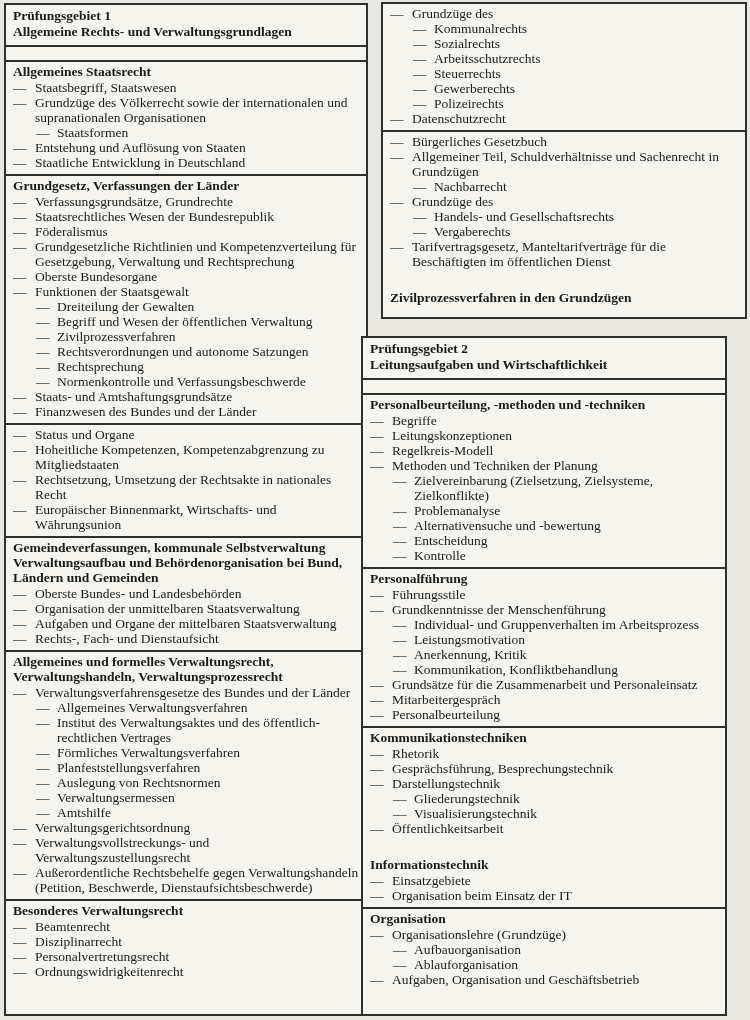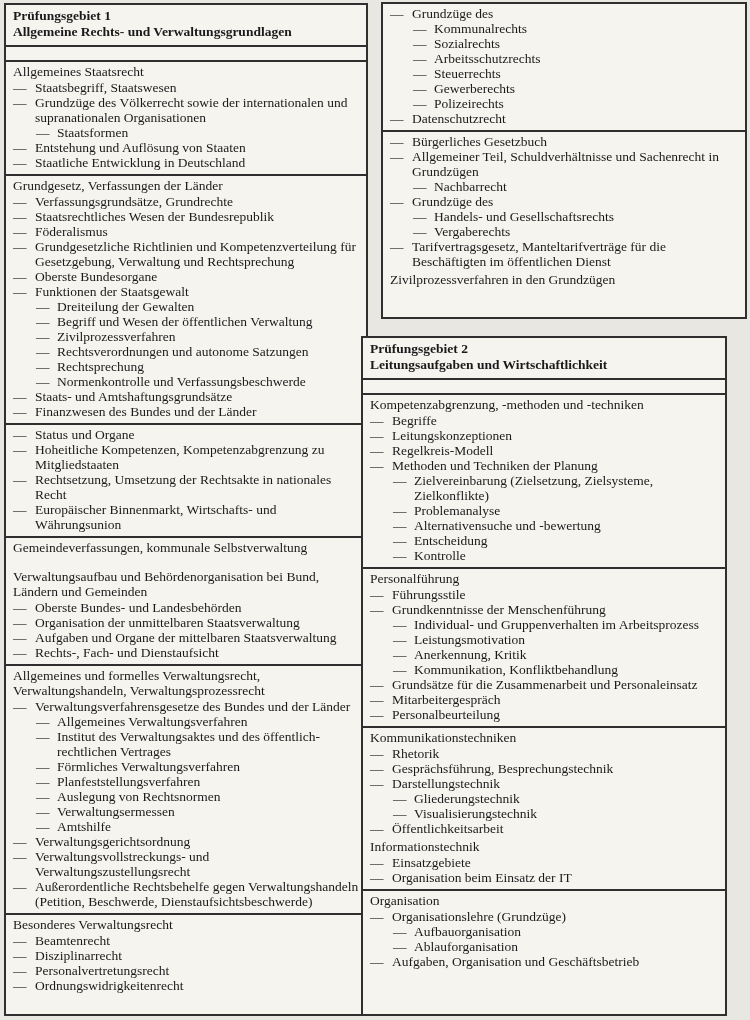--- a/index.html
+++ b/index.html
@@ -24,23 +24,23 @@
   #right-box-2{left:361px;top:336px;width:366px;height:680px;}
   .titleblock{
     padding:3px 7px 5px 7px;font-weight:bold;border-bottom:2px solid var(--border);
   }
   .title-line{line-height:16px;}
   .spacer{height:13px;border-bottom:2px solid var(--border);}
   .section{
     padding:2px 5px 4px 7px;border-bottom:2px solid var(--border);
   }
   .sections-wrap .section:last-child{border-bottom:none;}
-  .heading{font-weight:normal;}
-  .heading + .heading{margin-top:14px;}
-  .item + .heading{margin-top:3px;}
+  .heading{font-weight:bold;}
+  .heading + .heading{margin-top:0;}
+  .item + .heading{margin-top:21px;}
   .heading + .item{margin-top:1px;}
   .item{display:flex;align-items:flex-start;}
   .item .dash{flex:0 0 22px;width:22px;}
   .item.l2{margin-left:23px;}
   .item.l2 .dash{flex:0 0 21px;width:21px;}
   .txt{flex:1 1 auto;}
 </style>
 </head>
 <body>
 
@@ -311,21 +311,21 @@
 </div>
 
 <div class="box" id="right-box-2">
   <div class="titleblock">
       <div class="title-line">Prüfungsgebiet 2</div>
       <div class="title-line">Leitungsaufgaben und Wirtschaftlichkeit</div>
     </div>
   <div class="spacer"></div>
   <div class="sections-wrap">
       <div class="section">
-        <div class="heading">Kompetenzabgrenzung, -methoden und -techniken</div>
+        <div class="heading">Personalbeurteilung, -methoden und -techniken</div>
         <div class="item l1">
           <span class="dash">—</span>
           <span class="txt">Begriffe</span>
         </div>
         <div class="item l1">
           <span class="dash">—</span>
           <span class="txt">Leitungskonzeptionen</span>
         </div>
         <div class="item l1">
           <span class="dash">—</span>

